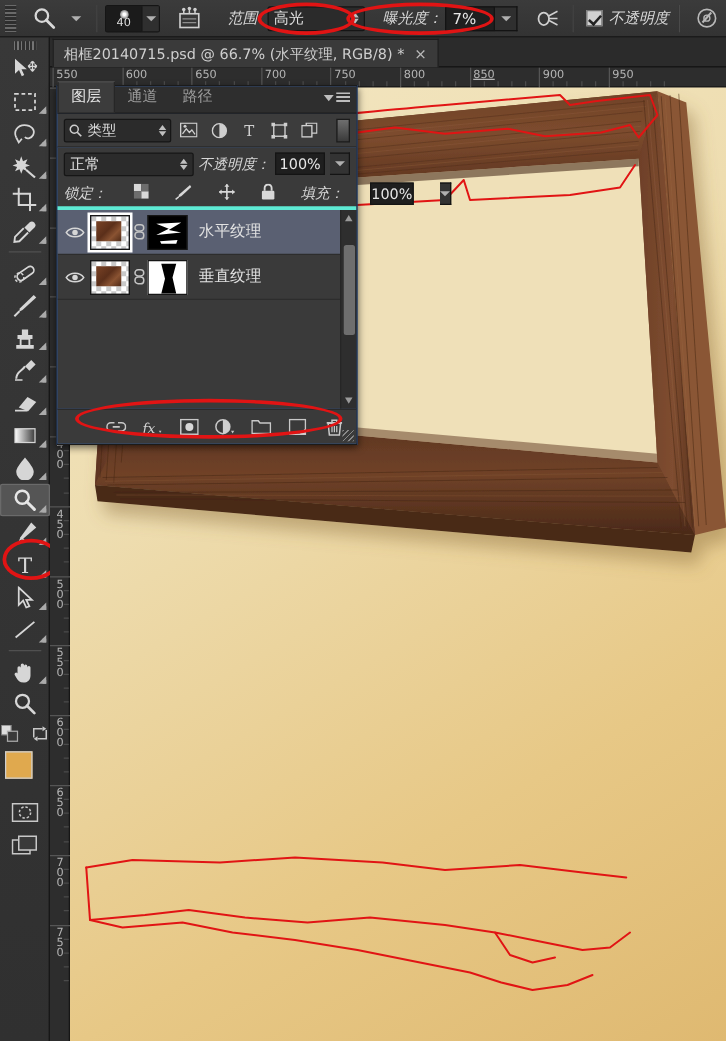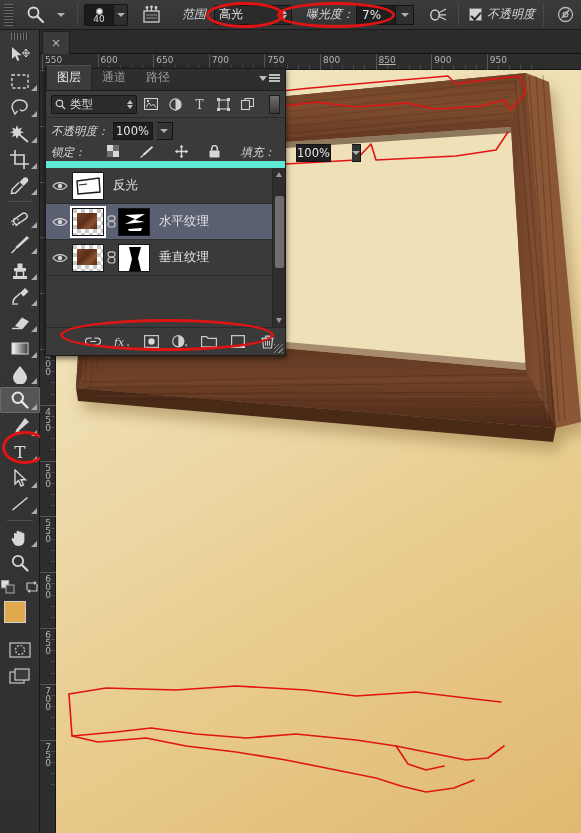--- a/index.html
+++ b/index.html
@@ -67,21 +67,21 @@
   .ptab.active{ background:#3c3c3c; color:#e8e8e8; border-top:1px solid #4e4e4e; border-left:1px solid #262626; border-right:1px solid #262626;}
   #panel-menu{ position:absolute; right:5px; top:5px; display:flex; align-items:center; gap:2px;}
   #panel-menu .mtri{width:0;height:0;border-left:4px solid transparent;border-right:4px solid transparent;border-top:5px solid #bdbdbd;}
   #panel-menu .mlines{ width:11px;height:9px; background:repeating-linear-gradient(to bottom,#bdbdbd 0 1.5px,transparent 1.5px 3px);}
   #filter-row{ height:27px; background:#3c3c3c; display:flex; align-items:center; padding:0 5px; gap:4px; border-bottom:1px solid #2a2a2a;}
   #filter-combo{ width:86px; height:19px; background:#2b2b2b; border:1px solid #161616; border-radius:2px;
       display:flex;align-items:center; padding:0 3px; gap:4px; color:#ddd; font-size:11.5px;}
   .ficon{ width:20px;height:19px;display:flex;align-items:center;justify-content:center;}
   #filter-toggle{ width:11px;height:19px;background:linear-gradient(#6e6e6e,#3a3a3a);border:1px solid #1b1b1b;margin-left:auto;}
   #blend-row{ height:26px; background:#3a3a3a; display:flex;align-items:center; padding:0 5px; gap:4px;}
-  #lock-row{ height:24px; background:#3a3a3a; display:flex;align-items:center; padding:0 5px; gap:21px; border-bottom:7px solid #5eead4;}
+  #lock-row{ height:24px; background:#3a3a3a; display:flex;align-items:center; padding:0 5px; gap:21px; border-bottom:3px solid #5eead4;}
   #blend-combo{ width:104px;height:19px;background:#2b2b2b;border:1px solid #161616;border-radius:2px;
       display:flex;align-items:center;justify-content:space-between;padding:0 4px;color:#e2e2e2;font-size:12px;}
   .pct-box{ width:40px;height:18px;background:#1f1f1f;border:1px solid #141414;color:#e6e6e6;font-size:11.5px;
       display:flex;align-items:center;justify-content:center;}
   .pct-drop{ width:16px;height:18px;background:#333;border:1px solid #141414;border-left:none;display:flex;align-items:center;justify-content:center;}
   #layer-list{ position:absolute; left:0; top:99px; right:0; bottom:28px; background:#3a3a3a; overflow:hidden;}
   .layer-row{ height:36px; display:flex; align-items:center; border-bottom:1px solid #2d2d2d; padding-left:2px; position:relative;}
   .layer-row.selected{ background:#5a6072; }
   .eye{ width:24px; height:36px; display:flex;align-items:center;justify-content:center;}
   .thumb{ width:32px;height:28px;border:1px solid #161616; background:
@@ -199,20 +199,21 @@
       <circle cx="9.5" cy="9.5" r="2.4" fill="none" stroke="#b8b8b8" stroke-width="1.1"></circle>
     </svg>
   </div>
 
   <div class="ellipse" style="left:206px; top:2px; width:78px; height:26px;"></div>
   <div class="ellipse" style="left:277px; top:2px; width:118px; height:26px;"></div>
 </div>
 
 <div id="doc-tab-bar">
   <div id="doc-tab">
+    <span>相框20140715.psd @ 66.7% (水平纹理, RGB/8) *</span>
     <span id="doc-tab-close">×</span>
   </div>
 </div>
 
 <div id="toolbar">
   <div id="tb-grip"></div>
 
   <div class="tool">
     <svg width="20" height="18" viewBox="0 0 20 18">
       <path d="M2 1 L2 13 L5.2 10 L7.4 15 L9.4 14 L7.2 9.3 L11.5 9.3 Z" fill="#d6d6d6"></path>
@@ -752,20 +753,27 @@
     <span class="ficon">
       <svg width="13" height="13" viewBox="0 0 13 13">
           <rect x="0.5" y="2.5" width="8" height="9" fill="none" stroke="#cfcfcf" stroke-width="1.1"></rect>
           <path d="M4 2.5 L4 0.5 L12.5 0.5 L12.5 8.5 L8.5 8.5" fill="none" stroke="#cfcfcf" stroke-width="1.1"></path>
         </svg>
     </span>
     <div id="filter-toggle"></div>
   </div>
 
   <div id="blend-row">
+    <div id="blend-combo">
+      <span>正常</span>
+      <span class="spinarrows">
+          <i class="sp-up"></i>
+          <i class="sp-dn"></i>
+        </span>
+    </div>
     <span class="lbl" style="font-size:11.5px;">不透明度：</span>
     <span class="pct-box">100%</span>
     <span class="pct-drop">
         <i class="tiny-tri"></i>
       </span>
   </div>
 
   <div id="lock-row">
     <span class="lbl" style="font-size:11.5px;">锁定：</span>
     <span>
@@ -798,35 +806,20 @@
     <span class="pct-box">100%</span>
     <span class="pct-drop">
         <i class="tiny-tri"></i>
       </span>
   </div>
 
   <div id="layer-list">
 
 
 
-    <div class="layer-row">
-      <span class="eye">
-        <svg width="16" height="12" viewBox="0 0 16 12">
-            <path d="M1 6 C4 1.5 12 1.5 15 6 C12 10.5 4 10.5 1 6 Z" fill="none" stroke="#d6d6d6" stroke-width="1.1"></path>
-            <circle cx="8" cy="6" r="2.2" fill="#d6d6d6"></circle>
-          </svg>
-      </span>
-      <span class="thumb refl">
-        <svg width="32" height="28" viewBox="0 0 32 28">
-            <path d="M4 8 L26 5 L27 19 L5 21 Z" fill="none" stroke="#1a1a1a" stroke-width="1.4"></path>
-            <path d="M6 12 L14 11" stroke="#1a1a1a" stroke-width="1.2"></path>
-          </svg>
-      </span>
-      <span class="layer-name">反光</span>
-    </div>
 
     <div class="layer-row selected">
       <span class="eye">
         <svg width="16" height="12" viewBox="0 0 16 12">
             <path d="M1 6 C4 1.5 12 1.5 15 6 C12 10.5 4 10.5 1 6 Z" fill="none" stroke="#d6d6d6" stroke-width="1.1"></path>
             <circle cx="8" cy="6" r="2.2" fill="#d6d6d6"></circle>
           </svg>
       </span>
       <span class="thumb sel-thumb">
           <i class="wood"></i>

